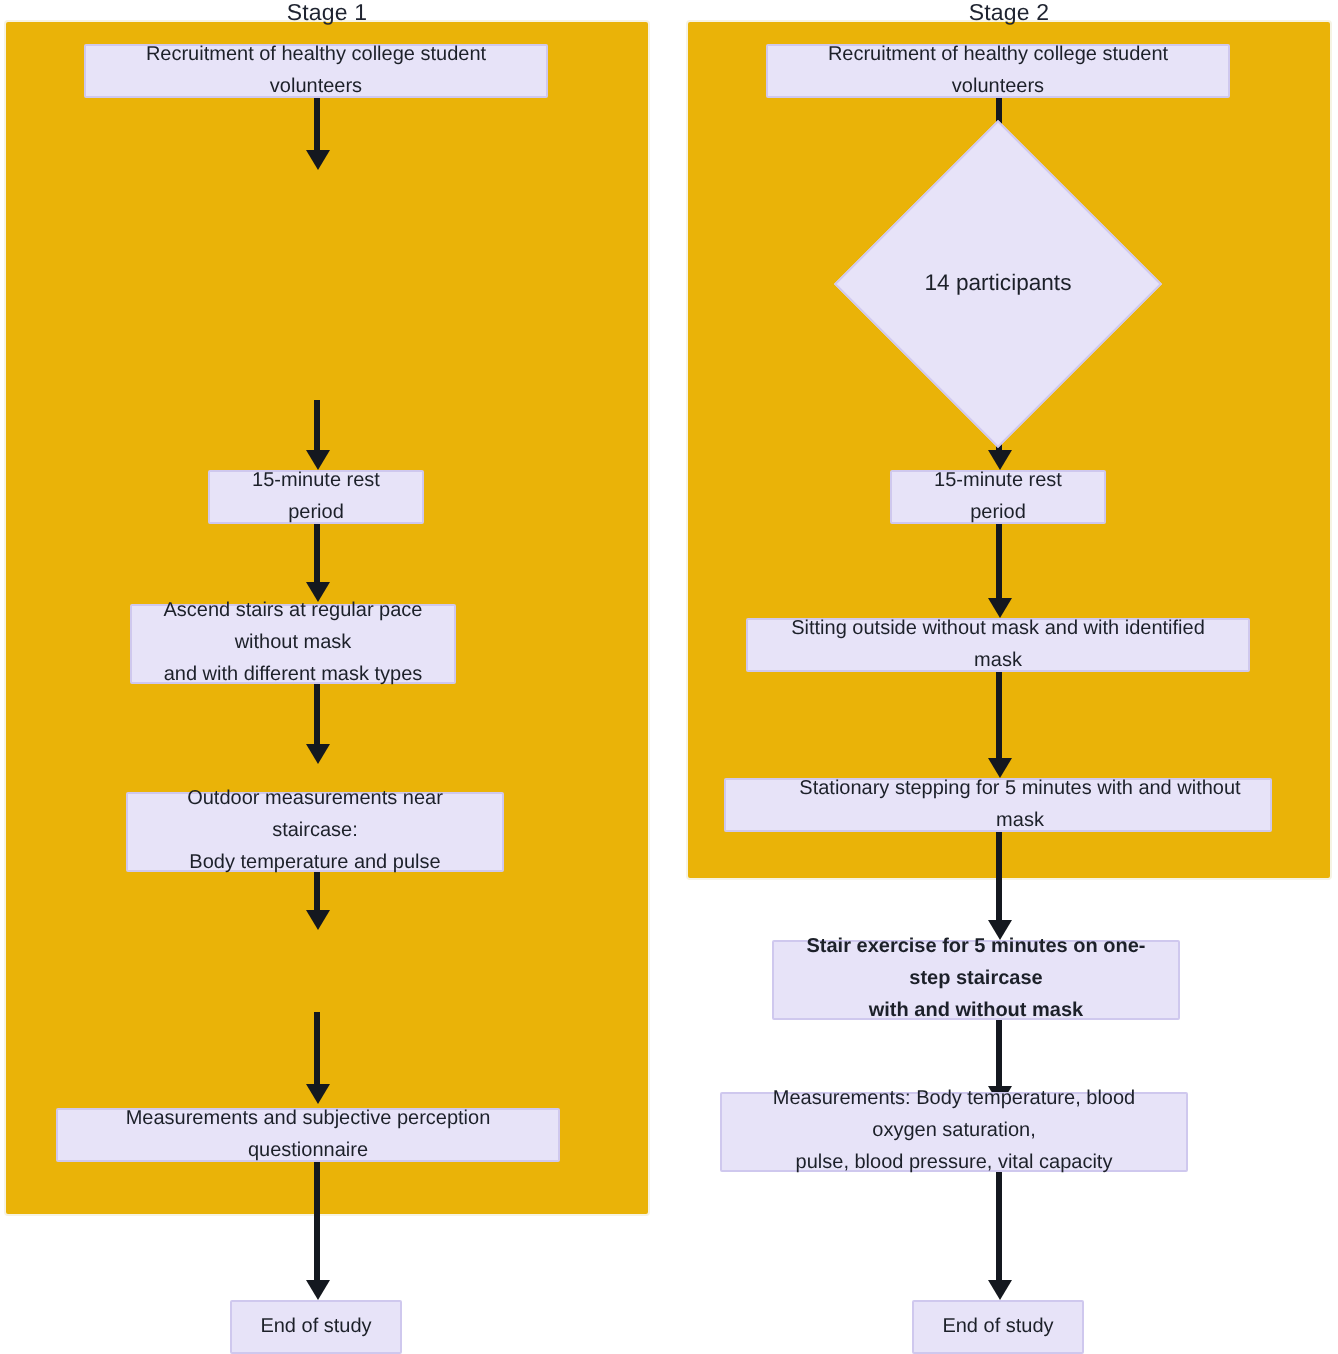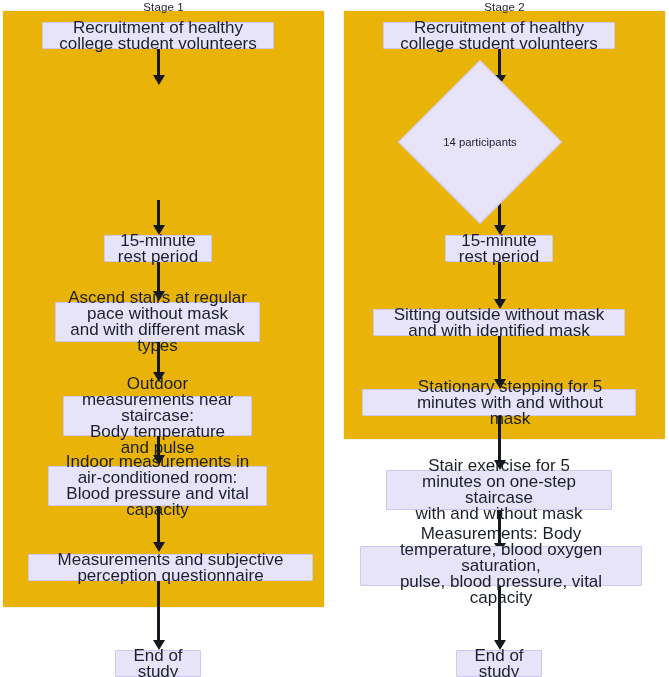--- a/index.html
+++ b/index.html
@@ -47,21 +47,21 @@
   .node {
     position: absolute;
     box-sizing: border-box;
     background: #e7e3f8;
     border: 1px solid #cfc8ee;
     border-radius: 1px;
     display: flex;
     align-items: center;
     justify-content: center;
     text-align: center;
-    font-size: 17px;
+    font-size: 10px;
     line-height: 16px;
     color: #1c2029;
     padding: 3px 10px;
     white-space: pre-line;
   }
 
   
   .diamond-wrap {
     position: absolute;
     width: 116px;
@@ -120,59 +120,57 @@
   <div class="edge" style="left:157px; top:341px; height:32px;"></div>
   <div class="edge" style="left:157px; top:423px; height:33px;"></div>
   <div class="edge" style="left:157px; top:506px; height:37px;"></div>
   <div class="edge" style="left:157px; top:580px; height:61px;"></div>
 
   <div class="node" style="left:42px; top:22px; width:232px; height:27px;">Recruitment of healthy college student volunteers</div>
 
 
   <div class="node" style="left:104px; top:235px; width:108px; height:27px;">15-minute rest period</div>
 
-  <div class="node" style="left:55px; top:302px; width:205px; height:40px;">Ascend stairs at regular pace without mask
+  <div class="node" style="left:65px; top:302px; width:163px; height:40px;">Ascend stairs at regular pace without mask
 and with different mask types</div>
 
   <div class="node" style="left:63px; top:384px; width:189px; height:40px;margin-top:12px;">Outdoor measurements near staircase:
 Body temperature and pulse</div>
 
-  <div class="node" style="left:48px; top:466px; width:219px; height:40px;">Indoor measurements in air-conditioned room:
-Blood pressure and vital capacity</div>
 
-  <div class="node" style="left:28px; top:554px; width:285px; height:27px;">Measurements and subjective perception questionnaire</div>
+  <div class="node" style="left:28px; top:554px; width:252px; height:27px;">Measurements and subjective perception questionnaire</div>
 
   <div class="node" style="left:115px; top:650px; width:86px; height:27px;">End of study</div>
 
   <div class="panel" id="panel-stage2">
     <div class="panel-title">Stage 2</div>
   </div>
 
   <div class="edge" style="left:498px; top:48px; height:28px;"></div>
   <div class="edge" style="left:498px; top:200px; height:26px;"></div>
   <div class="edge" style="left:498px; top:262px; height:38px;"></div>
   <div class="edge" style="left:498px; top:335px; height:45px;"></div>
   <div class="edge" style="left:498px; top:415px; height:46px;"></div>
   <div class="edge" style="left:498px; top:510px; height:34px;"></div>
   <div class="edge" style="left:498px; top:585px; height:56px;"></div>
 
   <div class="node" style="left:383px; top:22px; width:232px; height:27px;">Recruitment of healthy college student volunteers</div>
 
-  <div class="diamond-wrap" style="left:422px; top:84px;">
+  <div class="diamond-wrap" style="left:441px; top:84px;">
     <div class="diamond-shape"></div>
     <div class="diamond-label">14 participants</div>
   </div>
 
   <div class="node" style="left:445px; top:235px; width:108px; height:27px;">15-minute rest period</div>
 
   <div class="node" style="left:373px; top:309px; width:252px; height:27px;">Sitting outside without mask and with identified mask</div>
 
   <div class="node" style="left:362px; top:389px; width:274px; height:27px;padding-left:32px;">Stationary stepping for 5 minutes with and without mask</div>
 
-  <div class="node" style="left:386px; top:470px; width:226px; height:40px;">Stair exercise for 5 minutes on one-step staircase
+  <div class="node" style="left:386px; top:470px; width:204px; height:40px;font-weight:bold;">Stair exercise for 5 minutes on one-step staircase
 with and without mask</div>
 
-  <div class="node" style="left:360px; top:546px; width:282px; height:40px;text-align:center;">Measurements: Body temperature, blood oxygen saturation,
+  <div class="node" style="left:360px; top:546px; width:234px; height:40px;text-align:center;">Measurements: Body temperature, blood oxygen saturation,
 pulse, blood pressure, vital capacity</div>
 
   <div class="node" style="left:456px; top:650px; width:86px; height:27px;">End of study</div>
 
 </div>
 
 </body></html>

